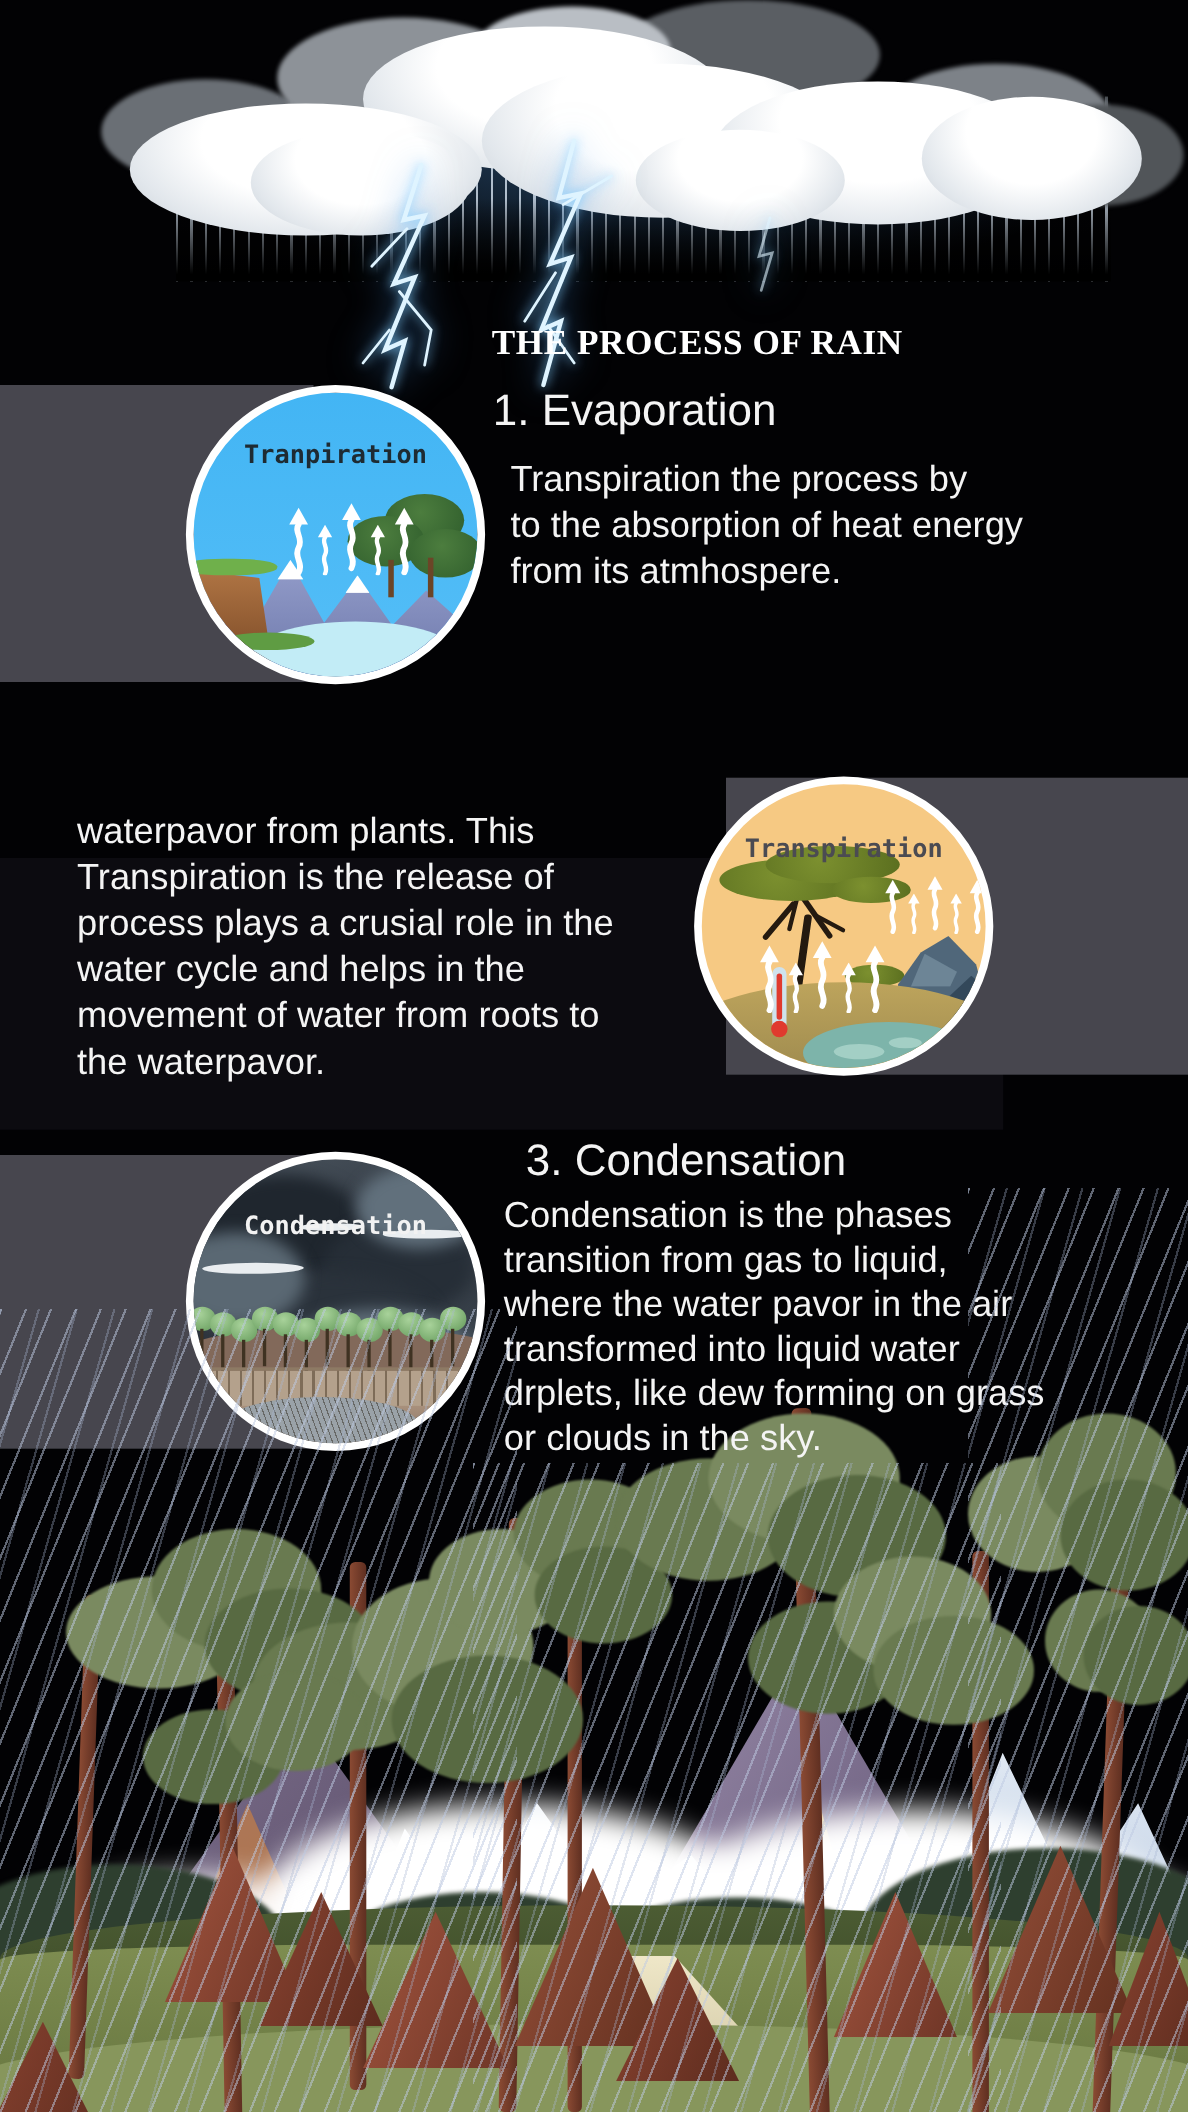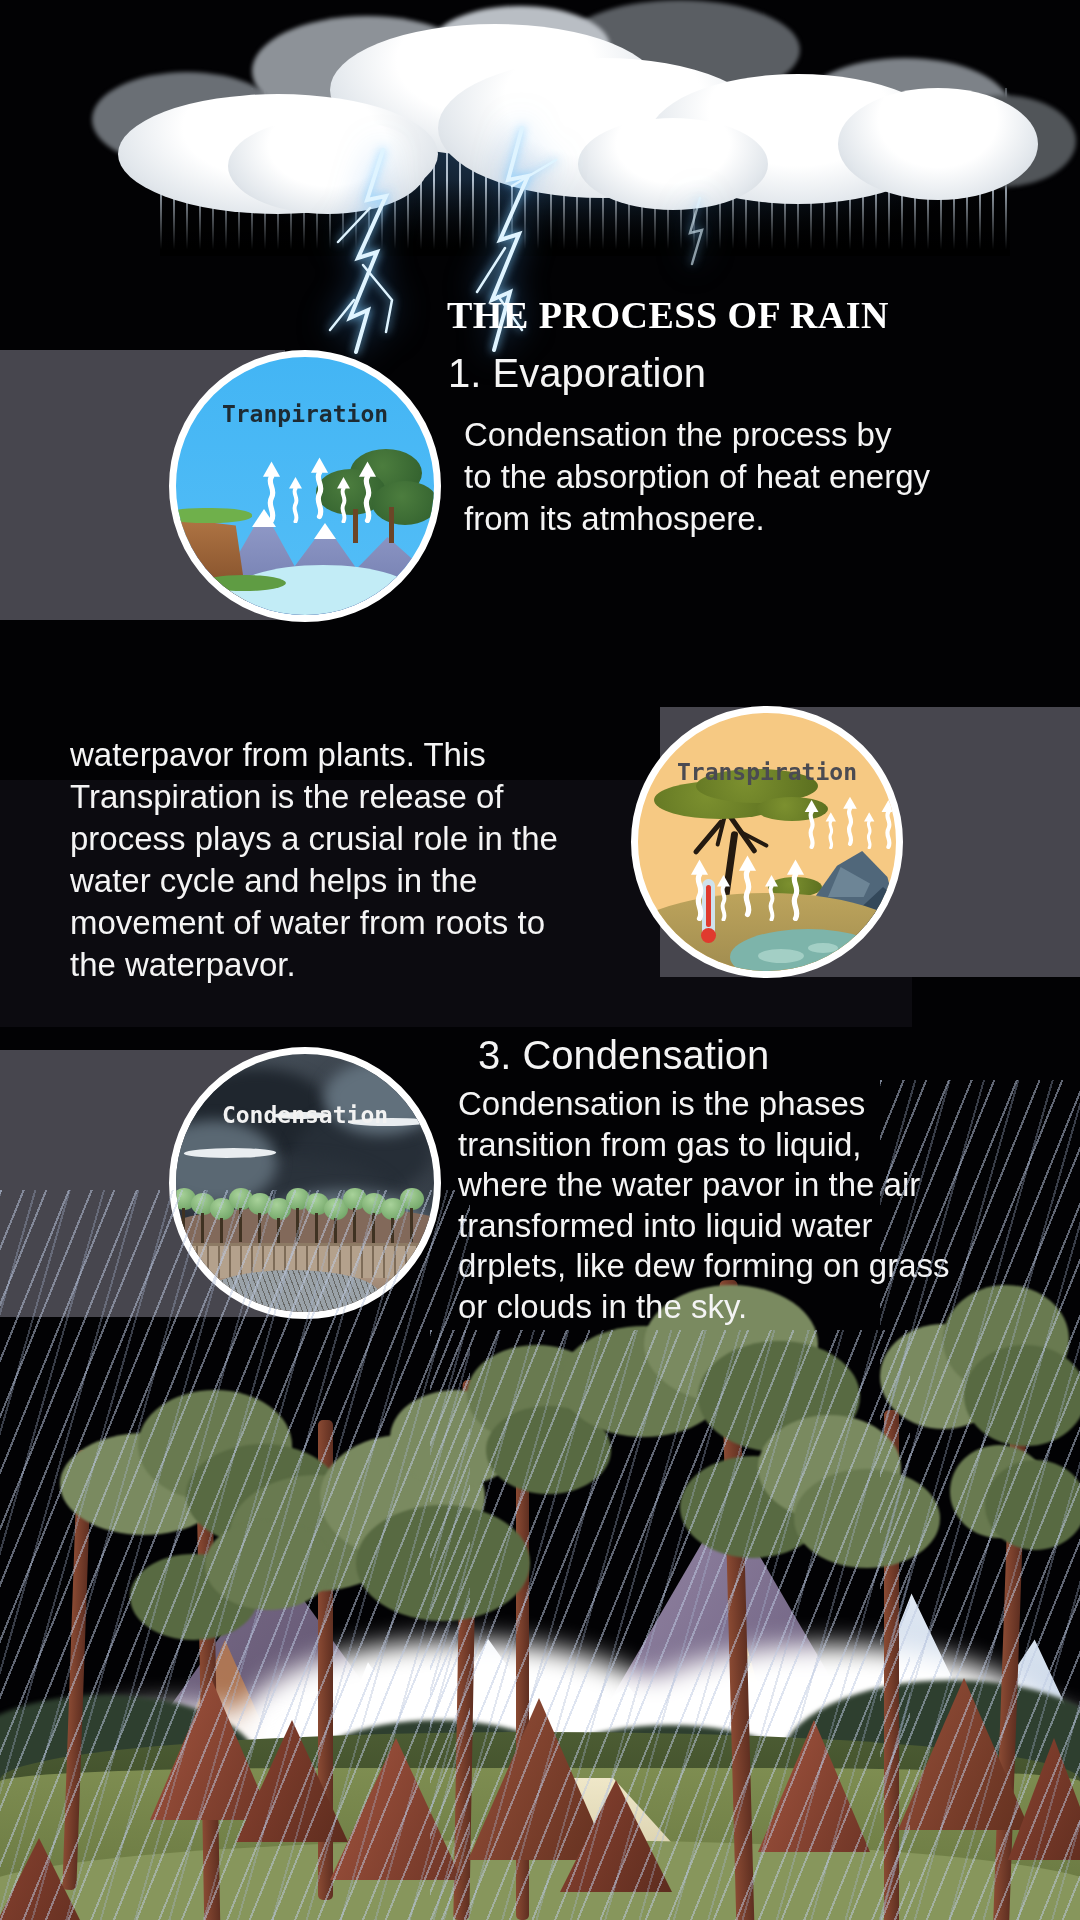--- a/index.html
+++ b/index.html
@@ -1,21 +1,21 @@
 <!DOCTYPE html>
 <html style="--c-page_bg: #020204; --c-band: #47464e; --c-panel: #0c0b10; --c-text: #f4f4f4; --c-evaporation_sky: #45b7f5; --c-transpiration_bg: #f6c983; --c-condensation_sky: #3a434d; --c-lightning_glow: #bfe9ff; --c-circle_border: #ffffff;"><head>
 <meta charset="utf-8">
 <style>
   html,body{margin:0;padding:0;background:#000;}
   .page{position:relative;width:1080px;height:1920px;overflow:hidden;background:var(--c-page_bg,#020204);
         font-family:"Liberation Sans",sans-serif;}
 
   
   .title{position:absolute;left:447px;top:293px;color:#fff;font-family:"Liberation Serif",serif;
-         font-weight:700;font-size:38px;letter-spacing:.5px;white-space:nowrap;z-index:15;}
+         font-weight:700;font-size:32px;letter-spacing:.5px;white-space:nowrap;z-index:15;}
   .sec-heading{position:absolute;color:var(--c-text,#f4f4f4);font-size:40px;font-weight:400;
                white-space:nowrap;z-index:15;}
   .para{position:absolute;color:var(--c-text,#f4f4f4);font-size:33px;font-weight:400;z-index:15;}
   .para div{white-space:nowrap;line-height:42px;}
   .para.tight div{line-height:40.5px;}
 
   
   .band{position:absolute;background:var(--c-band,#47464e);z-index:8;}
   .panel{position:absolute;background:var(--c-panel,#0c0b10);z-index:6;}
 
@@ -190,21 +190,21 @@
         </svg>
         <svg viewBox="0 0 20 64">
           <path d="M10 62 C15 53 5 47 10 38 C15 29 5 23 10 16" stroke="#fff" stroke-width="5.5" fill="none" stroke-linecap="round"></path>
           <path d="M10 0 L19 16 L1 16 Z" fill="#fff"></path>
         </svg>
       </div>
   </div>
 
   <div class="sec-heading" style="left:448px;top:351px;">1. Evaporation</div>
   <div class="para" style="left:464px;top:414px;">
-    <div>Condensation the process by</div>
+    <div>Transpiration the process by</div>
     <div>to the absorption of heat energy</div>
     <div>from its atmhospere.</div>
   </div>
 
   <div class="band" style="left:660px;top:707px;width:420px;height:270px;"></div>
   <div class="panel" style="left:0;top:780px;width:912px;height:247px;"></div>
 
   <div class="para" style="left:70px;top:734px;">
     <div>waterpavor from plants. This</div>
     <div>Transpiration is the release of</div>

